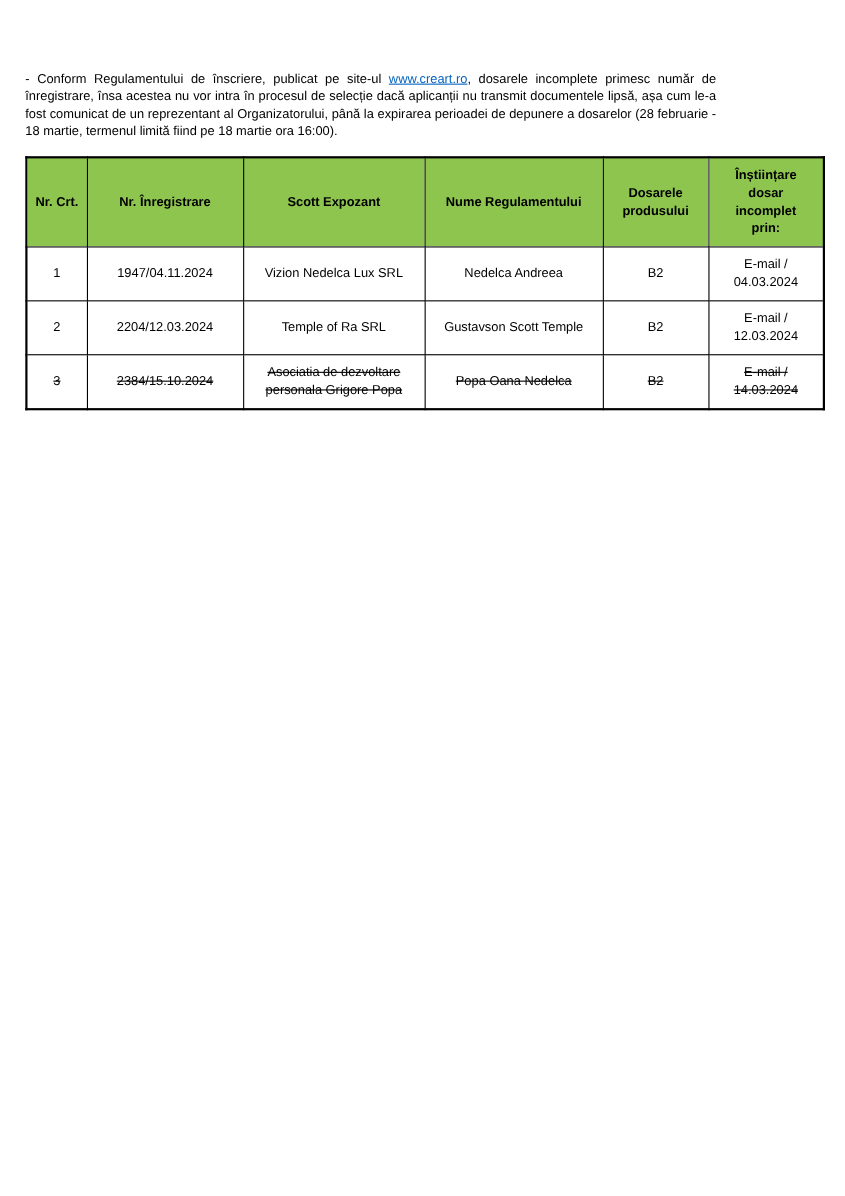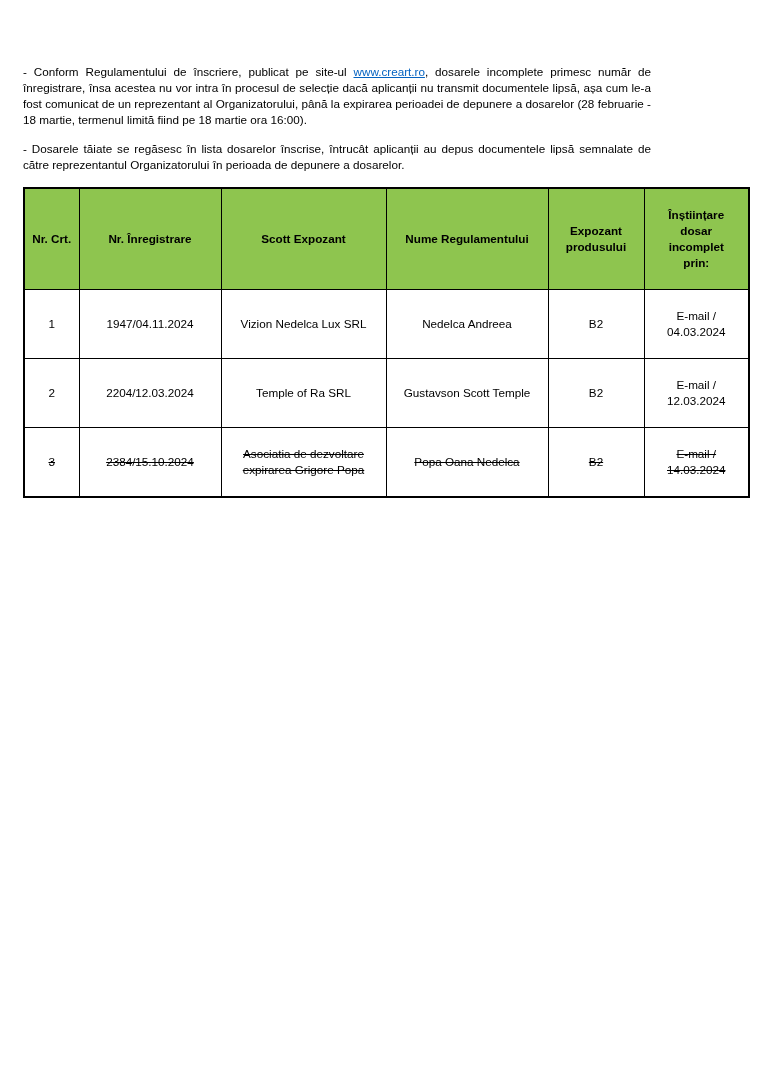--- a/index.html
+++ b/index.html
@@ -22,21 +22,21 @@
     border-collapse: collapse;
     table-layout: fixed;
     width: 725px;
     margin-top: 14px;
     border: 2px solid #000000;
   }
   .reg-table th, .reg-table td {
     border: 1px solid #000000;
     text-align: center;
     vertical-align: middle;
-    padding: 18px 4px;
+    padding: 8px 4px;
     white-space: pre-line;
     overflow: hidden;
   }
   .reg-table th {
     background: #8EC54F;
     font-weight: bold;
     font-size: 11.7px;
     height: 64px;
   }
   .reg-table td { height: 29px; font-size: 11.7px; }
@@ -44,38 +44,37 @@
 </style>
 </head>
 <body>
 
 <div class="page">
 
   <p class="doc-para">
     <span>- Conform Regulamentului de înscriere, publicat pe site-ul </span><a class="doclink" href="#">www.creart.ro</a><span>, dosarele incomplete primesc număr de înregistrare, însa acestea nu vor intra în procesul de selecție dacă aplicanții nu transmit documentele lipsă, așa cum le-a fost comunicat de un reprezentant al Organizatorului, până la expirarea perioadei de depunere a dosarelor (28 februarie - 18 martie, termenul limită fiind pe 18 martie ora 16:00).</span>
   </p>
 
-  <p class="doc-para para2">- Dosarele tăiate se regăsesc în lista dosarelor înscrise, întrucât aplicanții au depus documentele lipsă semnalate de către reprezentantul Organizatorului în perioada de depunere a dosarelor.</p>
 
   <table class="reg-table">
     <colgroup>
       <col style="width:55px">
       <col style="width:142px">
       <col style="width:165px">
       <col style="width:162px">
       <col style="width:96px">
       <col style="width:105px">
     </colgroup>
     <thead>
       <tr>
         <th>Nr. Crt.</th>
         <th>Nr. Înregistrare</th>
         <th>Scott Expozant</th>
         <th>Nume Regulamentului</th>
-        <th>Expozant
+        <th>Dosarele
 produsului</th>
         <th>Înștiințare
 dosar
 incomplet
 prin:</th>
       </tr>
     </thead>
     <tbody>
       <tr>
         <td>1</td>
@@ -92,21 +91,21 @@
         <td>Temple of Ra SRL</td>
         <td>Gustavson Scott Temple</td>
         <td>B2</td>
         <td>E-mail /
 12.03.2024</td>
       </tr>
       <tr class="struck">
         <td>3</td>
         <td>2384/15.10.2024</td>
         <td>Asociatia de dezvoltare
-expirarea Grigore Popa</td>
+personala Grigore Popa</td>
         <td>Popa Oana Nedelca</td>
         <td>B2</td>
         <td>E-mail /
 14.03.2024</td>
       </tr>
     </tbody>
   </table>
 
 </div>
 

